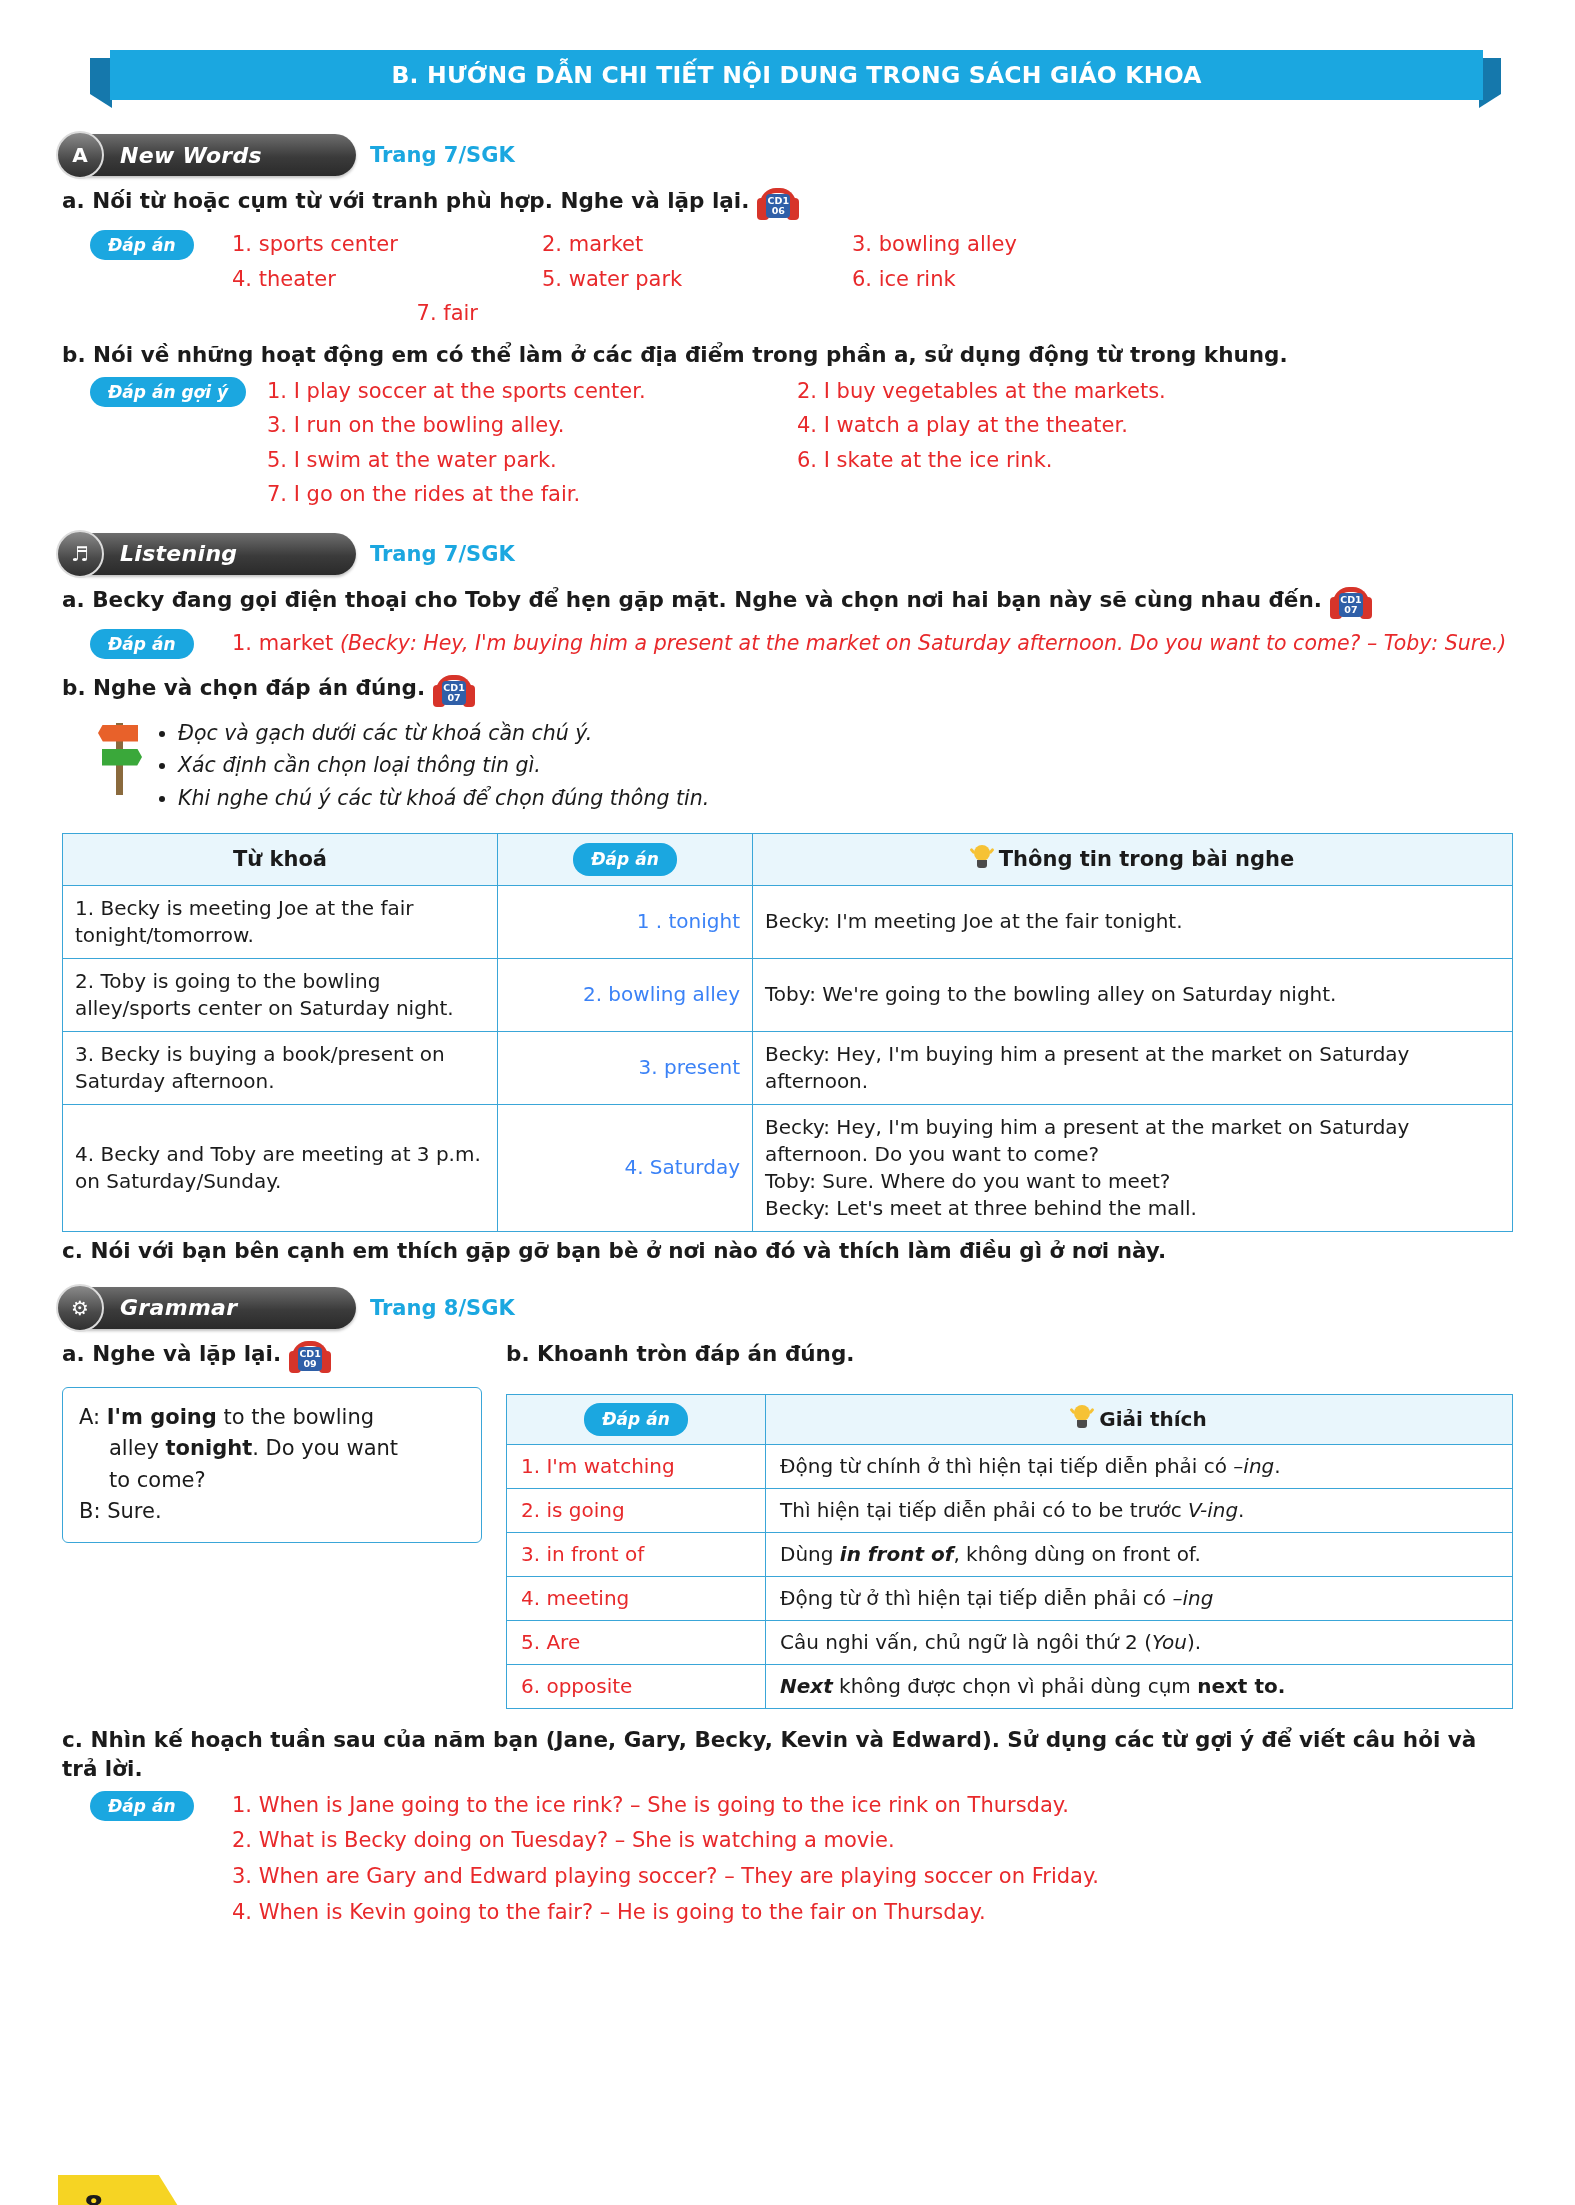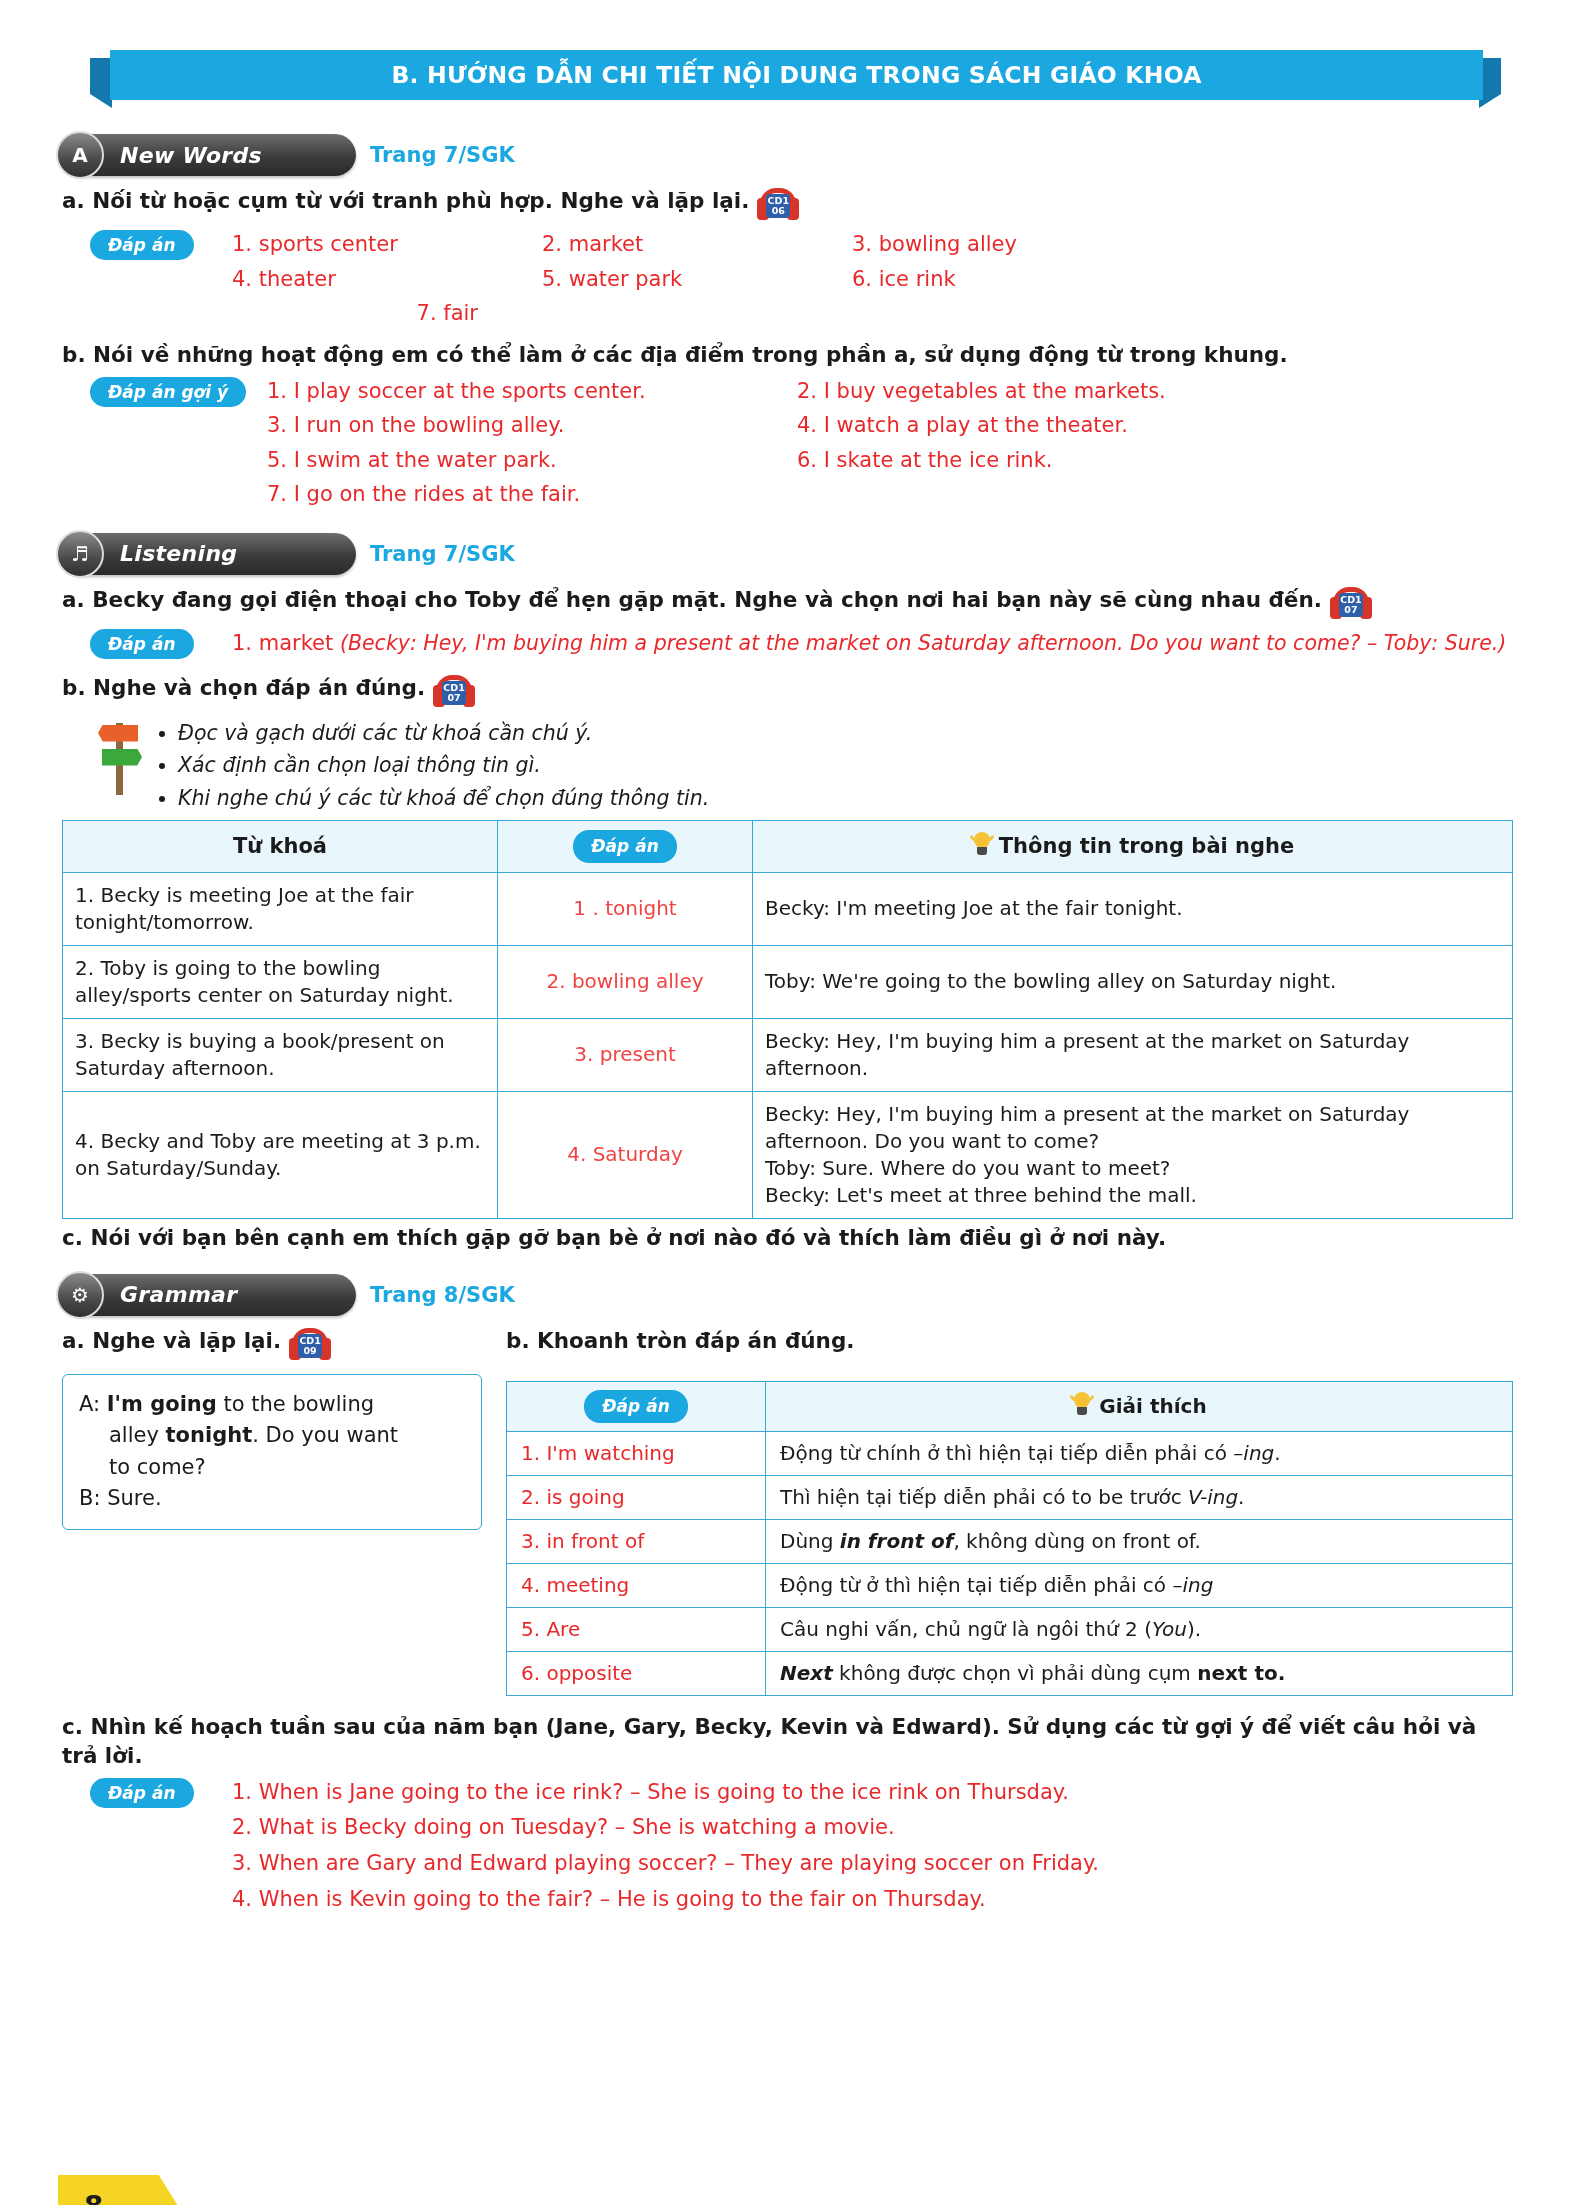--- a/index.html
+++ b/index.html
@@ -215,21 +215,21 @@
     color: #e8292b;
     font-style: italic;
     font-size: 20.5px;
   }
 
   
   .tips {
     display: flex;
     align-items: flex-start;
     gap: 14px;
-    margin: 8px 0 5px 34px;
+    margin: 8px 0 18px 34px;
   }
   .signpost {
     width: 46px; height: 78px;
     position: relative;
     flex: 0 0 46px;
   }
   .signpost .post {
     position: absolute;
     left: 20px; top: 6px;
     width: 7px; height: 72px;
@@ -271,21 +271,21 @@
     line-height: 1.35;
   }
   table.listen thead th {
     background: #e9f6fc;
     font-weight: bold;
     text-align: center;
     font-size: 21px;
   }
   .col-key { width: 410px; }
   .col-ans { width: 230px; text-align: center; }
-  .red { color: #ef4444; }
+  .red { color: #3b82f6; text-align: right; }
 
   .bulb {
     display: inline-block;
     width: 22px; height: 26px;
     position: relative;
     vertical-align: -5px;
     margin-right: 6px;
   }
   .bulb .glass {
     position: absolute;

